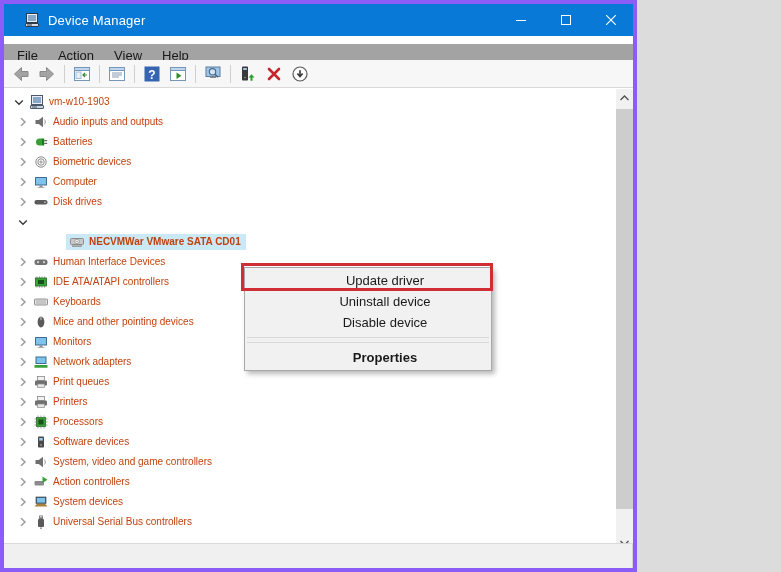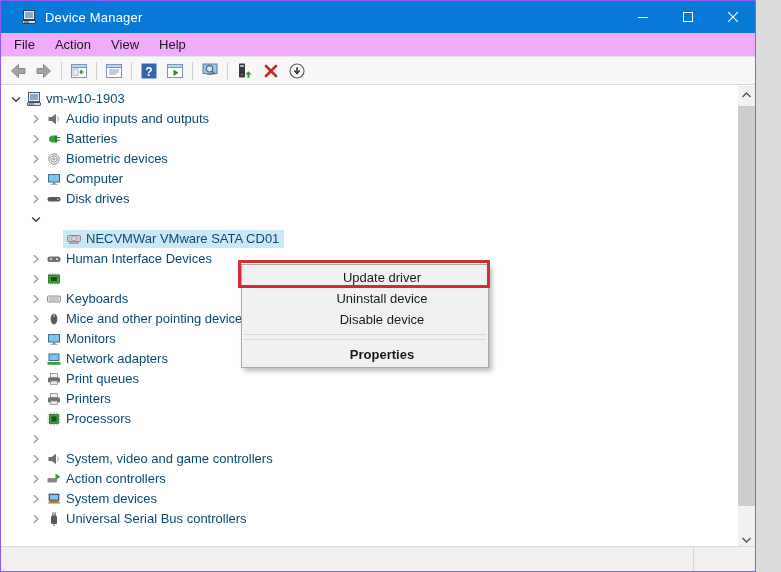--- a/index.html
+++ b/index.html
@@ -1,41 +1,41 @@
 <!DOCTYPE html>
 <html><head>
 <meta charset="utf-8">
 <style>
   html,body{margin:0;padding:0;background:#dcdcdc;font-family:"Liberation Sans",sans-serif;}
-  .window{position:relative;width:756px;height:572px;background:#fff;border:1px solid #8b5cf6;box-sizing:border-box;overflow:hidden;}
+  .window{position:relative;width:637px;height:572px;background:#fff;border:4px solid #8b5cf6;box-sizing:border-box;overflow:hidden;}
   
   .titlebar{position:absolute;left:0;top:0;right:0;height:32px;background:#0879d6;display:flex;align-items:center;color:#fff;}
   .title-icon{width:16px;height:16px;margin-left:20px;flex:0 0 auto;}
   .title-text{margin-left:8px;font-size:13px;letter-spacing:.2px;}
   .win-controls{margin-left:auto;display:flex;height:32px;}
   .win-btn{width:45px;height:32px;display:flex;align-items:center;justify-content:center;cursor:default;}
   .win-btn svg{display:block;}
   
-  .menubar{position:absolute;left:0;top:32px;right:0;height:23px;background:#f0abfc;border-bottom:1px solid #e3e3e3;display:flex;align-items:center;font-size:13px;color:#1a1a1a;}
+  .menubar{position:absolute;left:0;top:40px;right:0;height:23px;background:#a3a3a3;border-bottom:1px solid #e3e3e3;display:flex;align-items:center;font-size:13px;color:#1a1a1a;}
   .menubar .mitem{padding:0 10px;height:23px;line-height:23px;}
   .menubar .mitem:first-child{padding-left:13px;}
   
   .toolbar{position:absolute;left:0;top:56px;right:0;height:27px;background:#f7f7f7;border-bottom:1px solid #d9d9d9;display:flex;align-items:center;padding-left:4px;}
   .tbtn{width:24px;height:24px;display:flex;align-items:center;justify-content:center;margin:0 1px;}
   .tsep{width:1px;height:18px;background:#cfcfcf;margin:0 4px;}
   
   .tree-panel{position:absolute;left:0;top:84px;right:0;height:463px;background:#fff;}
   .tree{position:absolute;left:0;top:0;right:17px;bottom:0;padding-top:4px;overflow:hidden;}
-  .tree-row{height:20px;display:flex;align-items:center;font-size:13px;color:#0c4a6e;white-space:nowrap;}
+  .tree-row{height:20px;display:flex;align-items:center;font-size:10px;color:#c2410c;white-space:nowrap;}
   .tree-row .chev{width:18px;height:16px;flex:0 0 auto;display:flex;align-items:center;justify-content:center;}
   .tree-row .ticon{width:17px;height:16px;flex:0 0 auto;display:flex;align-items:center;justify-content:center;margin-right:3px;}
   .tree-row .tlabel{padding:1px 3px 2px 1px;}
   .tree-row.lvl0{padding-left:6px;}
-  .tree-row.lvl1{padding-left:26px;align-items:center;}
-  .tree-row.lvl2{padding-left:62px;}
+  .tree-row.lvl1{padding-left:10px;align-items:center;}
+  .tree-row.lvl2{padding-left:62px;font-weight:bold;}
   .tree-row.selected .sel-wrap{background:#cbe8f6;display:flex;align-items:center;padding:0 2px;}
   .sel-wrap{display:flex;align-items:center;}
   
   .vscroll{position:absolute;top:1px;right:0;bottom:0;width:17px;background:#f1f1f1;}
   .scroll-btn{position:absolute;left:0;width:17px;height:17px;display:flex;align-items:center;justify-content:center;background:#f1f1f1;}
   .scroll-up{top:0;} .scroll-down{bottom:0;}
   .vthumb{position:absolute;left:0;top:20px;width:17px;height:400px;background:#cdcdcd;}
   
   .statusbar{position:absolute;left:0;bottom:0;right:0;height:24px;background:#f0f0f0;border-top:1px solid #d9d9d9;display:flex;}
   .status-pane-left{width:692px;border-right:1px solid #d5d5d5;}
@@ -312,20 +312,21 @@
             </svg>
           </span>
           <span class="sel-wrap">
             <span class="ticon">
               <svg width="16" height="16" viewBox="0 0 16 16">
                 <rect x="2.5" y="4" width="11" height="8" fill="#3aa13a" stroke="#1d6e1f" stroke-width="0.8"></rect>
                 <rect x="5" y="6" width="6" height="4" fill="#17521a"></rect>
                 <path d="M4 2.5v1.5M6.5 2.5v1.5M9 2.5v1.5M11.5 2.5v1.5M4 12v1.5M6.5 12v1.5M9 12v1.5M11.5 12v1.5" stroke="#888"></path>
               </svg>
             </span>
+            <span class="tlabel">IDE ATA/ATAPI controllers</span>
           </span>
         </div>
         <div class="tree-row lvl1">
           <span class="chev">
             <svg width="16" height="16" viewBox="0 0 16 16">
               <path d="M6 4.2 10 8 6 11.8" fill="none" stroke="#9a9a9a" stroke-width="1.4"></path>
             </svg>
           </span>
           <span class="sel-wrap">
             <span class="ticon">
@@ -437,20 +438,30 @@
               </svg>
             </span>
             <span class="tlabel">Processors</span>
           </span>
         </div>
         <div class="tree-row lvl1">
           <span class="chev">
             <svg width="16" height="16" viewBox="0 0 16 16">
               <path d="M6 4.2 10 8 6 11.8" fill="none" stroke="#9a9a9a" stroke-width="1.4"></path>
             </svg>
+          </span>
+          <span class="sel-wrap">
+            <span class="ticon">
+              <svg width="16" height="16" viewBox="0 0 16 16">
+                <rect x="5" y="2.5" width="6" height="11" rx="0.8" fill="#4a4a4a"></rect>
+                <rect x="6.2" y="4" width="3.6" height="2.6" fill="#9fc6e8"></rect>
+                <circle cx="8" cy="11" r="0.9" fill="#9a9a9a"></circle>
+              </svg>
+            </span>
+            <span class="tlabel">Software devices</span>
           </span>
         </div>
         <div class="tree-row lvl1">
           <span class="chev">
             <svg width="16" height="16" viewBox="0 0 16 16">
               <path d="M6 4.2 10 8 6 11.8" fill="none" stroke="#9a9a9a" stroke-width="1.4"></path>
             </svg>
           </span>
           <span class="sel-wrap">
             <span class="ticon">

